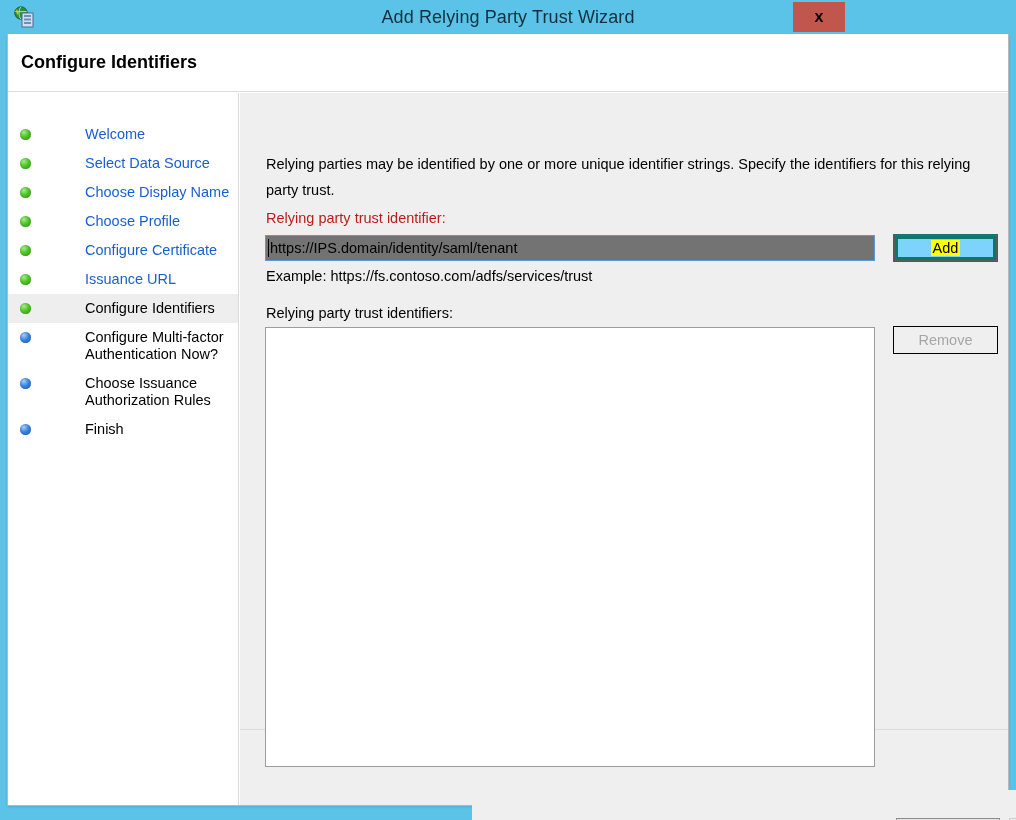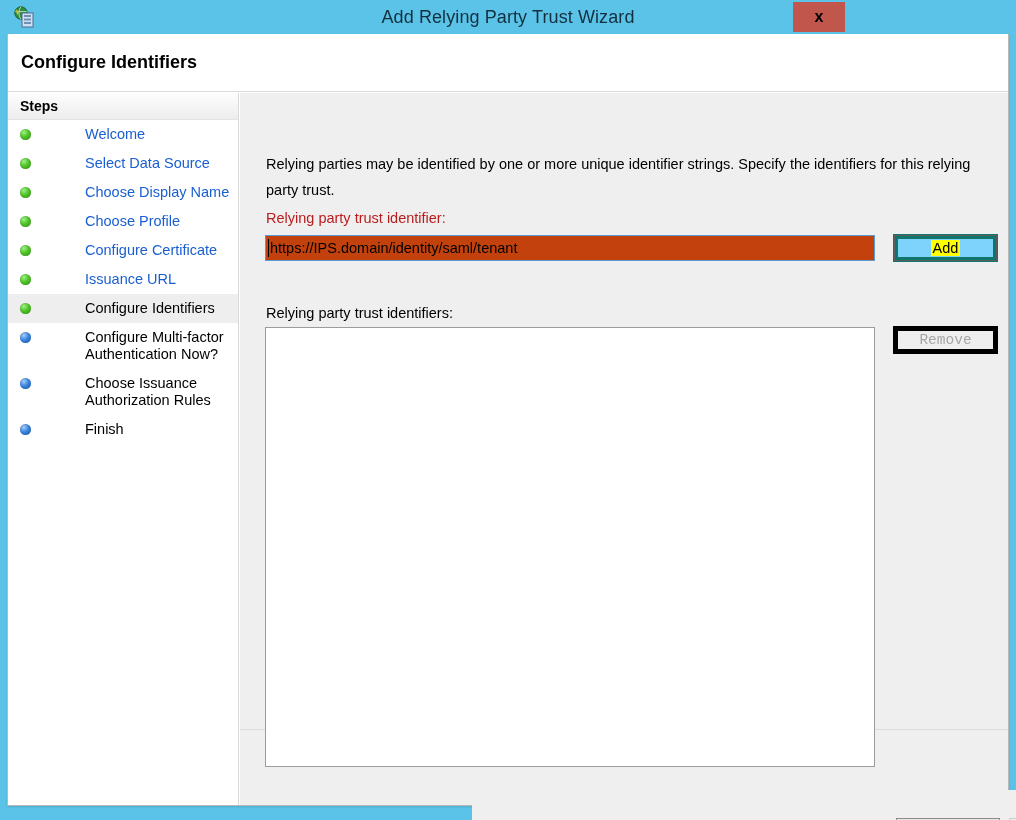--- a/index.html
+++ b/index.html
@@ -193,21 +193,21 @@
     left: 26px; top: 117px;
     font-size: 14.5px;
     color: #b91c1c;
     text-align: center;
   }
 
   #identifier-input {
     position: absolute;
     left: 25px; top: 142px;
     width: 610px; height: 26px;
-    background: #c2410c;
+    background: #737373;
     border: 1px solid #5a9ad6;
     font-family: "Liberation Sans", sans-serif;
     font-size: 14.5px;
     color: #000;
     padding: 0 4px;
     outline: none;
   }
   #text-caret {
     position: absolute;
     left: 28px; top: 146px;
@@ -255,22 +255,22 @@
     background: #ffffff;
     border: 1px solid #9c9c9c;
     overflow: auto;
   }
 
   #remove-button {
     position: absolute;
     left: 653px; top: 233px;
     width: 105px; height: 28px;
     background: #efefef;
-    border: 5px solid #000000;
-    font-family: Liberation Mono, monospace;
+    border: 1px solid #000000;
+    font-family: Liberation Sans, sans-serif;
     font-size: 14.5px;
     color: #a6a6a6;
     padding: 0;
     cursor: default;
   }
 
   
   #button-bar {
     position: absolute;
     left: 232px; top: 697px;
@@ -321,23 +321,20 @@
     <button id="close-button">x</button>
   </div>
 
   <div id="dialog">
 
     <div id="page-header">
       <div id="page-title">Configure Identifiers</div>
     </div>
 
     <div id="sidebar">
-      <div id="steps-header">
-        <div id="steps-header-label">Steps</div>
-      </div>
       <div id="steps-list">
           <div class="step">
             <span class="step-bullet done"></span>
             <span class="step-label">Welcome</span>
           </div>
           <div class="step">
             <span class="step-bullet done"></span>
             <span class="step-label">Select Data Source</span>
           </div>
           <div class="step">
@@ -378,20 +375,21 @@
     <div id="content">
       <div id="content-inner">
 
         <div id="intro-text">Relying parties may be identified by one or more unique identifier strings. Specify the identifiers for this relying party trust.</div>
 
         <div id="identifier-label">Relying party trust identifier:</div>
 
         <input id="identifier-input" type="text" value="https://IPS.domain/identity/saml/tenant" style="">
         <span id="text-caret"></span>
 
+        <div id="example-text">Example: https://fs.contoso.com/adfs/services/trust</div>
 
         <button id="add-button"><span id="add-button-label">Add</span></button>
 
         <div id="identifiers-label">Relying party trust identifiers:</div>
 
         <div id="identifiers-listbox"></div>
 
         <button id="remove-button" disabled="">Remove</button>
       </div>
 

